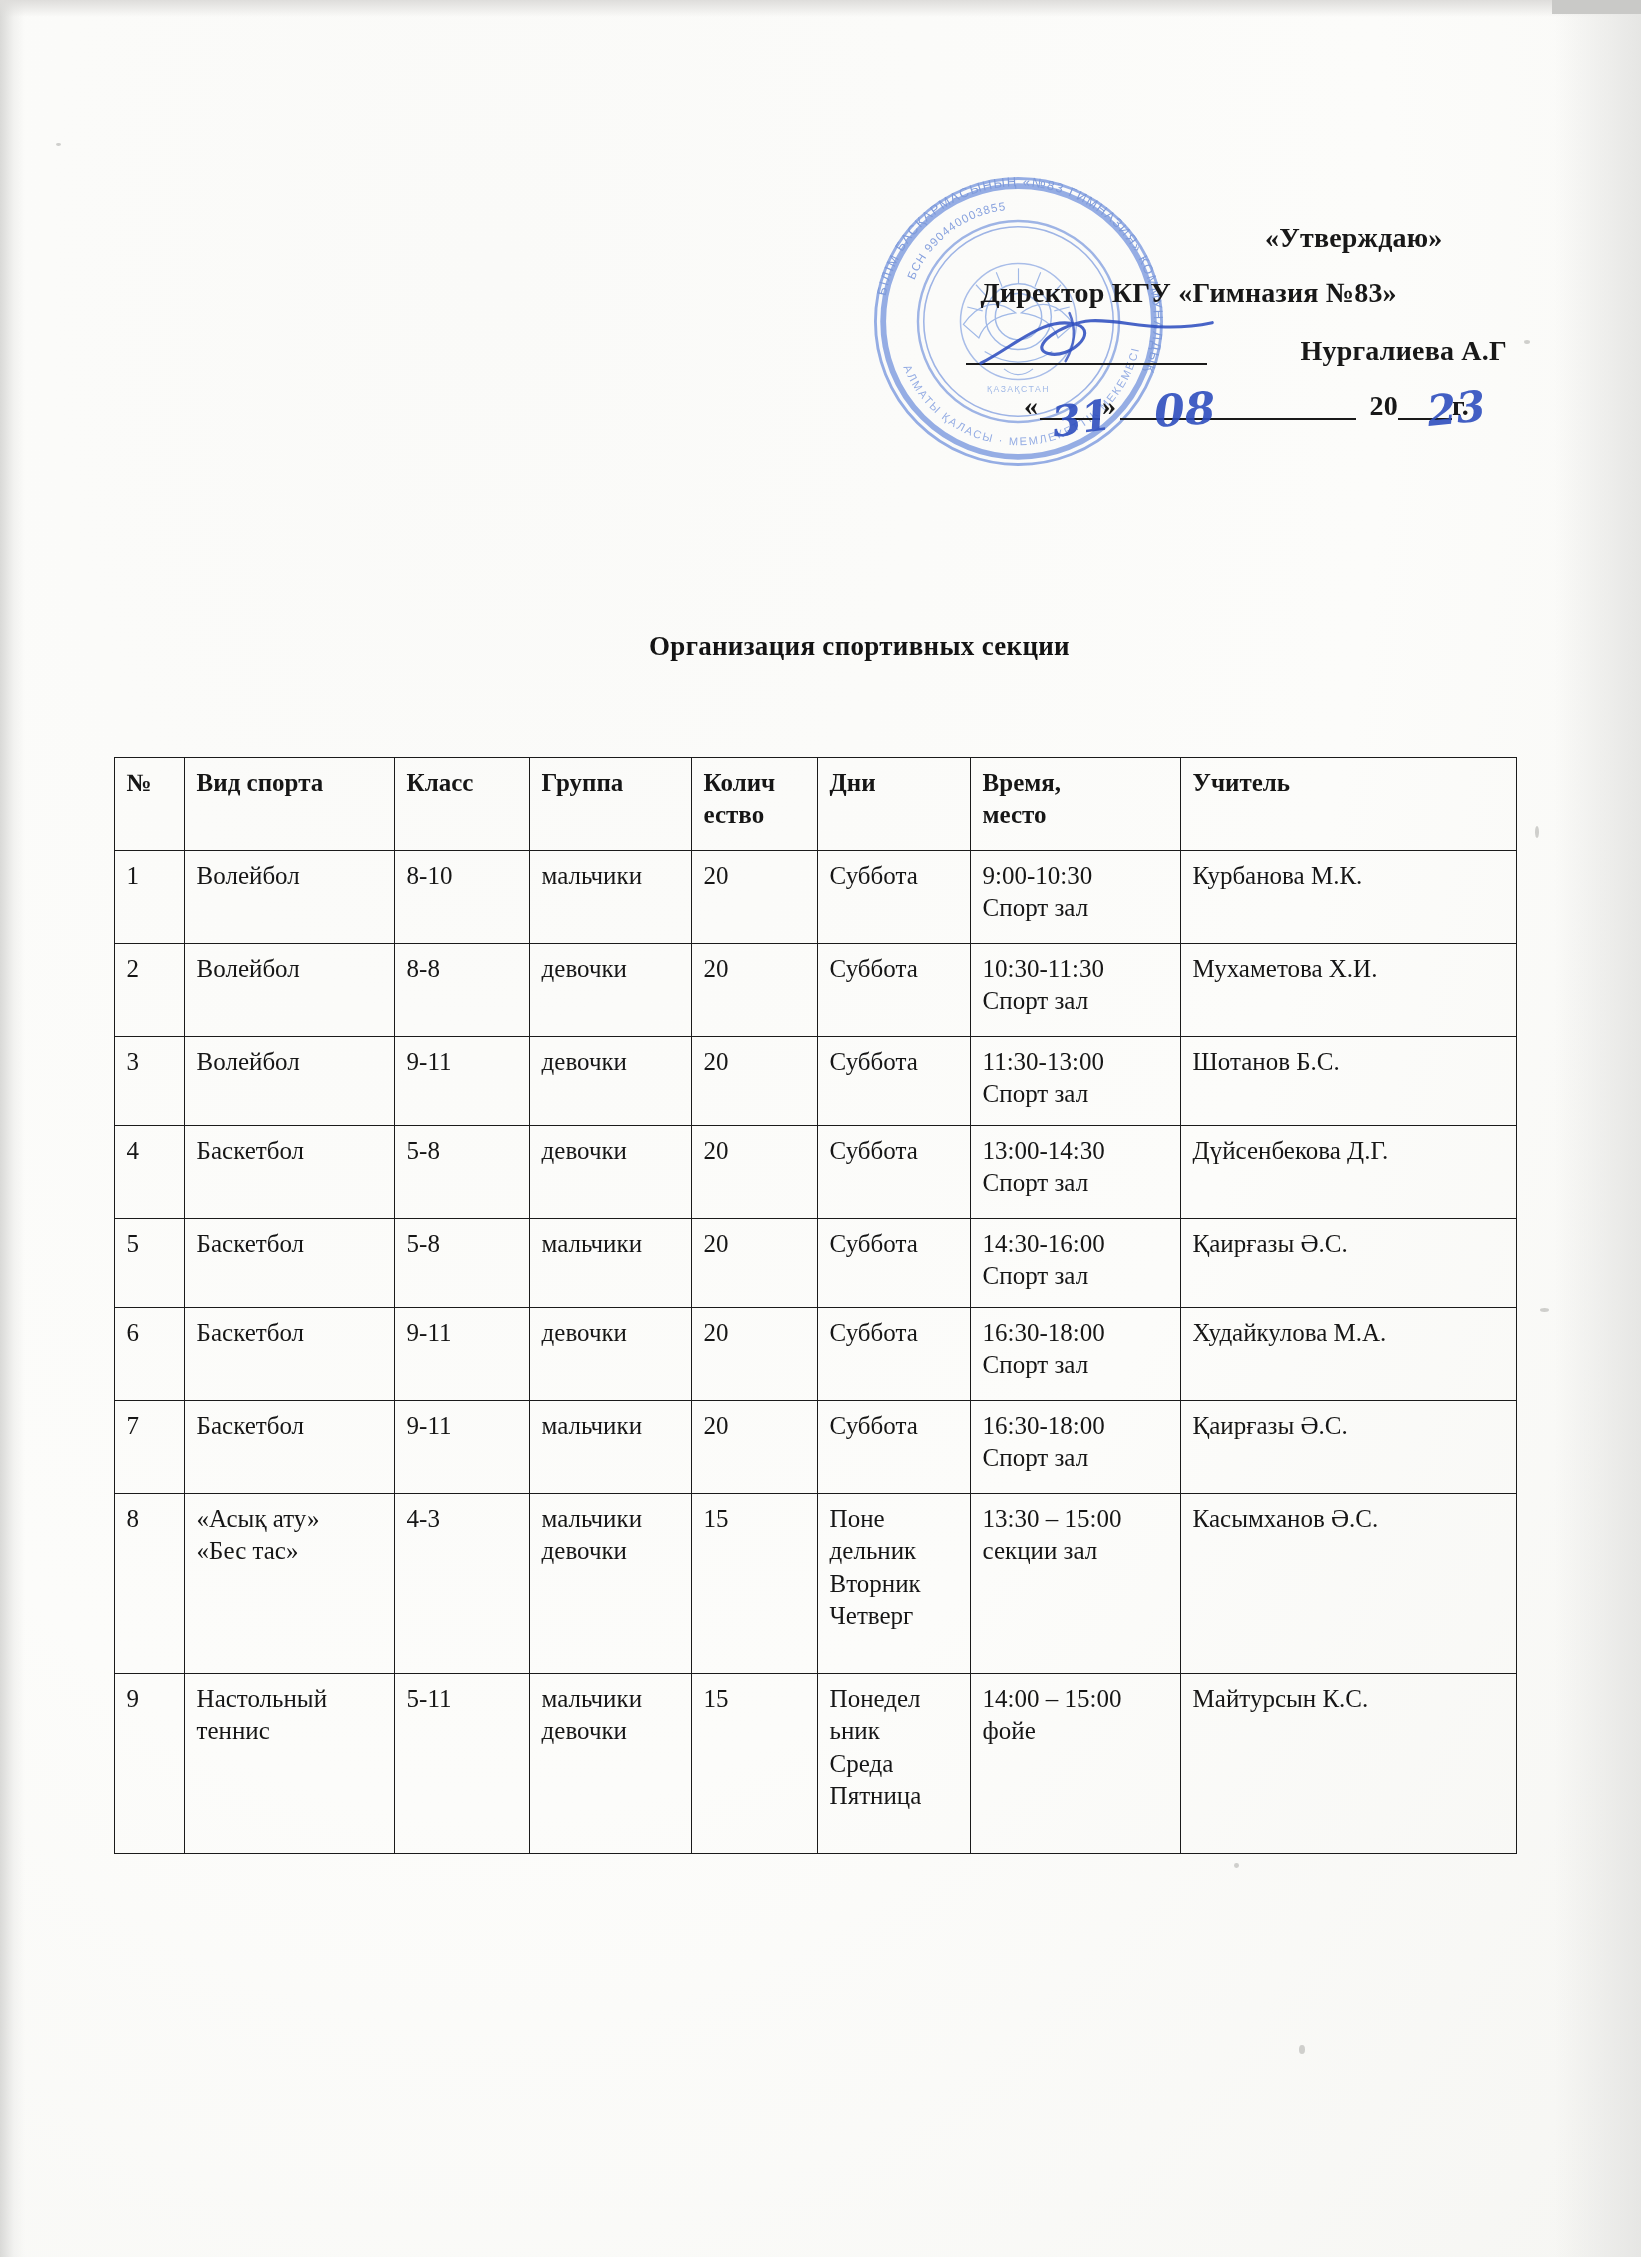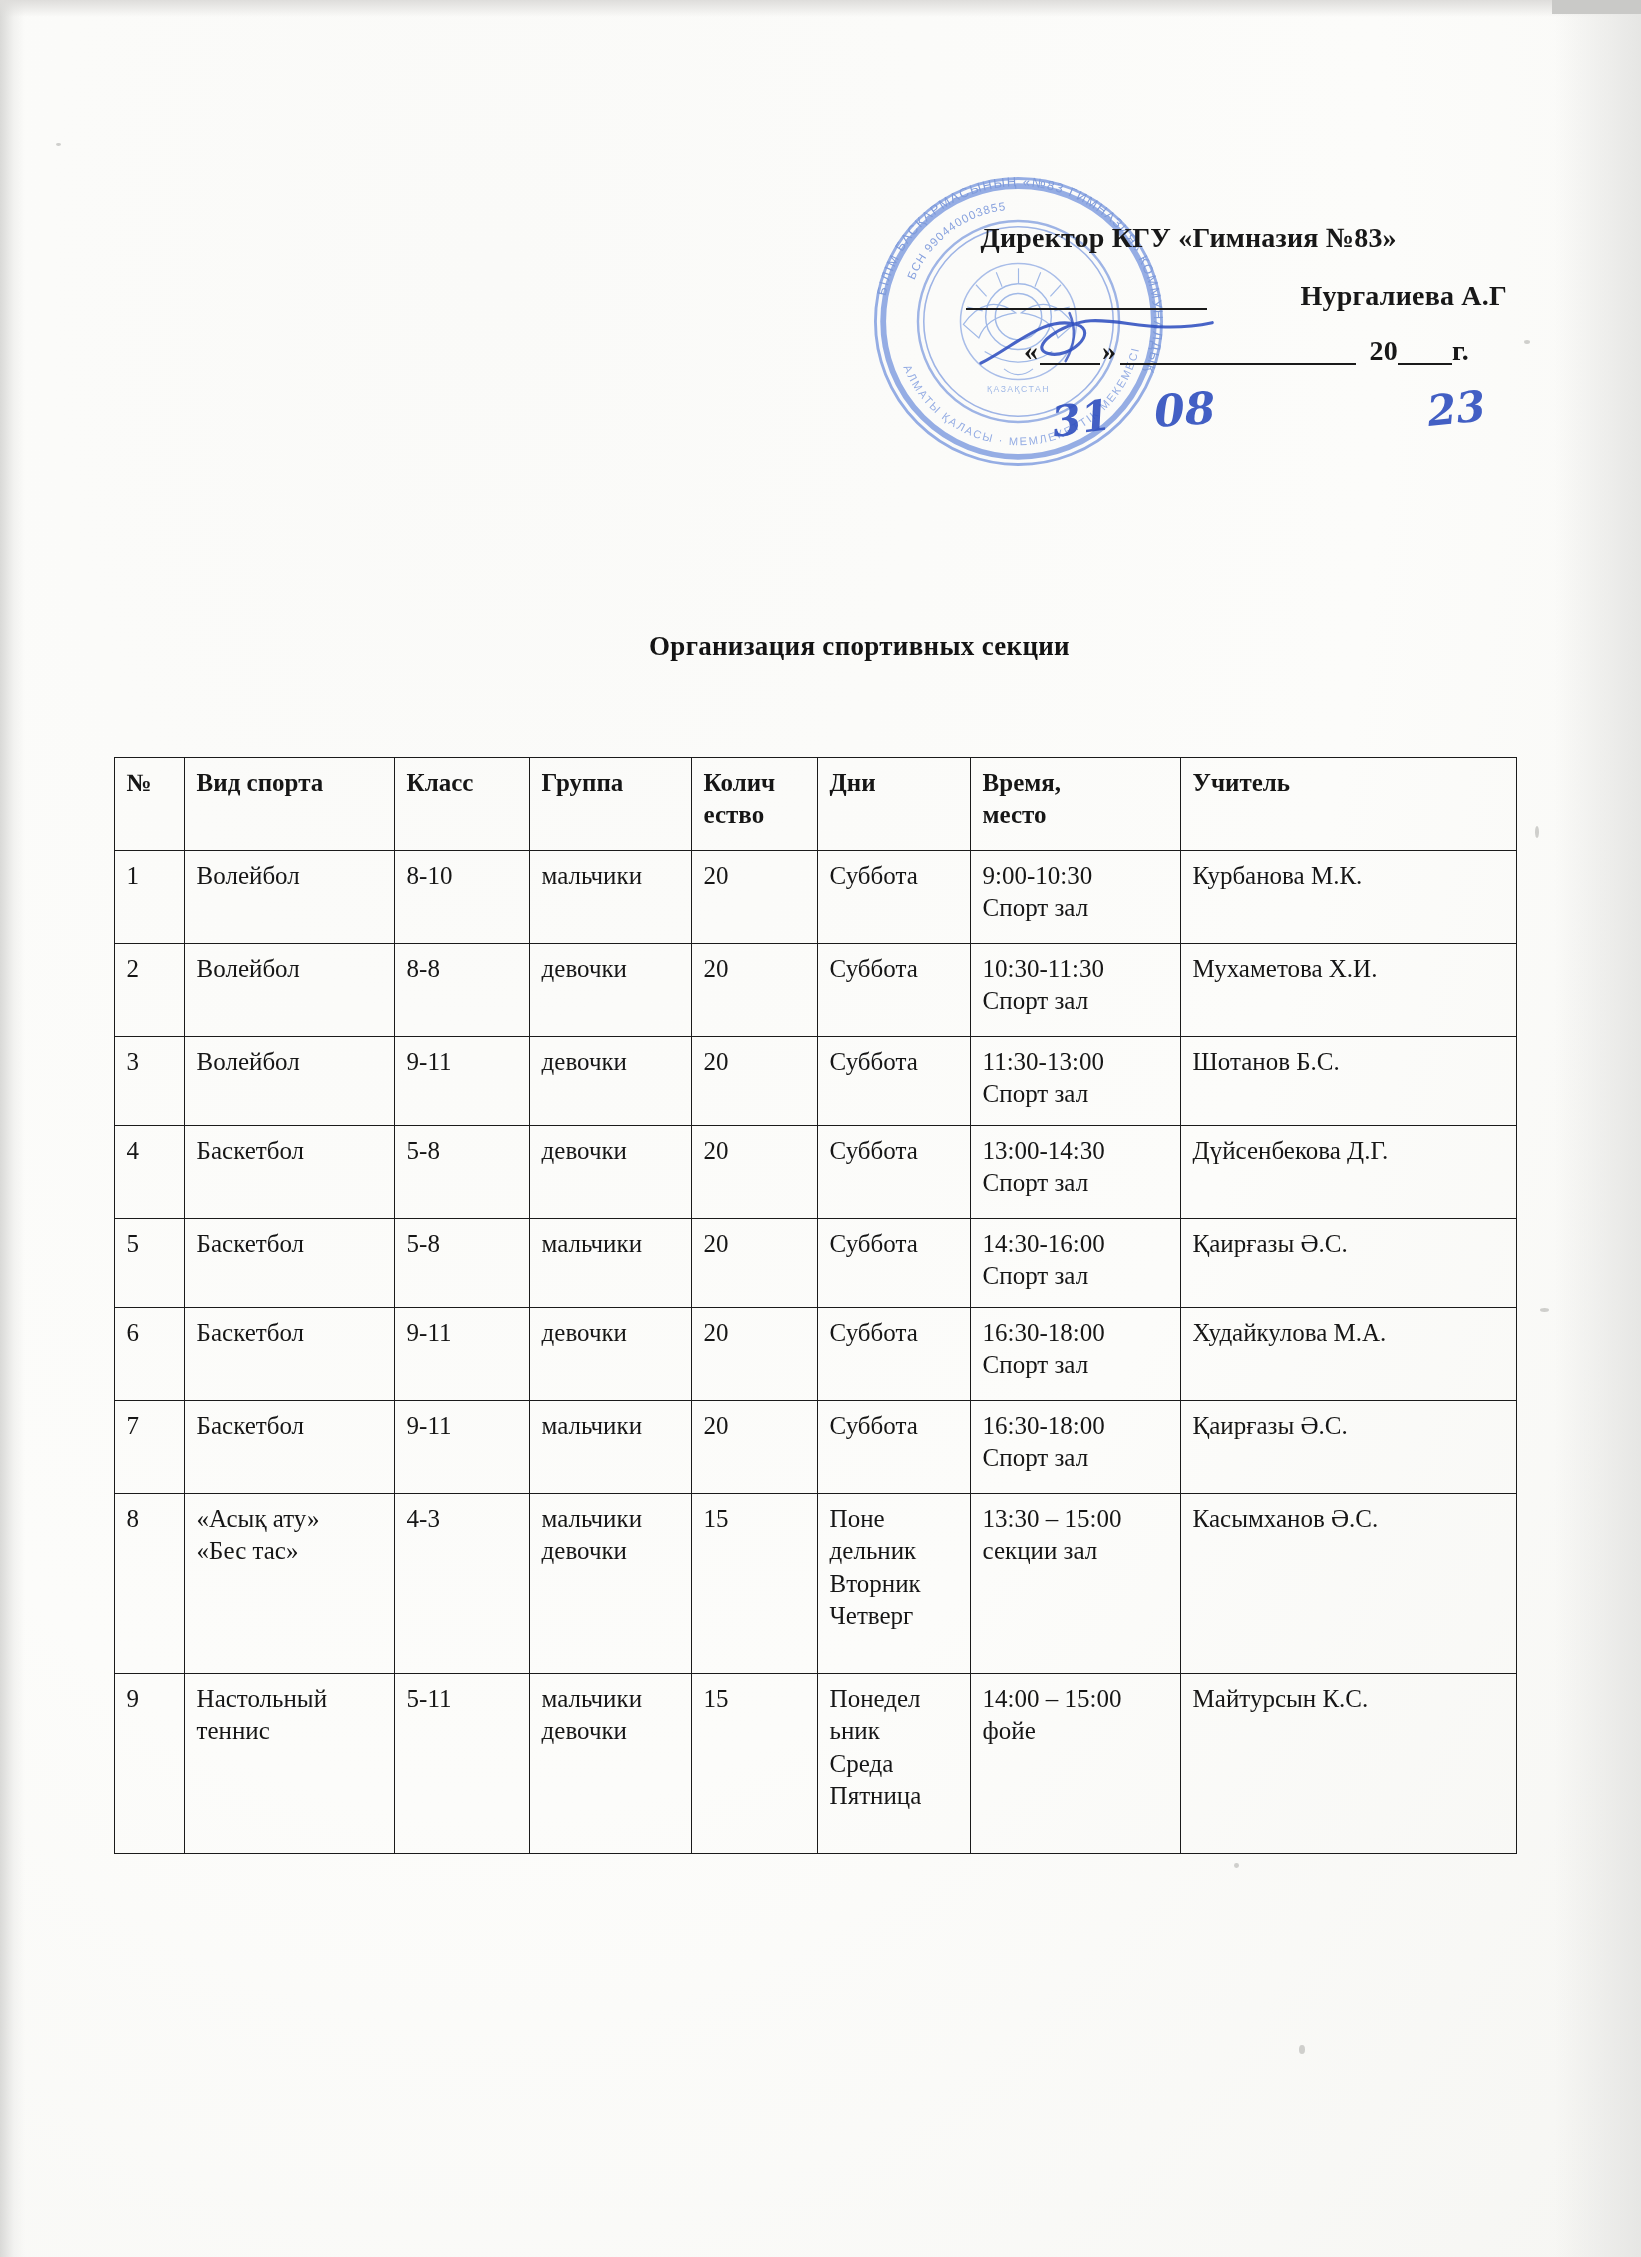--- a/index.html
+++ b/index.html
@@ -266,20 +266,21 @@
         <path d="M 108,168 q 24,-34 54,-12 q -30,4 -38,26 z" stroke-width="1.3"></path>
         <path d="M 222,168 q -24,-34 -54,-12 q 30,4 38,26 z" stroke-width="1.3"></path>
         <path d="M 130,196 q 35,22 70,0" stroke-width="1.3"></path>
         <path d="M 150,214 q 15,12 30,0" stroke-width="1.2"></path>
       </g>
       <text x="165" y="238" text-anchor="middle" font-size="9" fill="#7fa0e0" font-family="'Liberation Sans', sans-serif" letter-spacing="1.5">ҚАЗАҚСТАН</text>
     </svg>
   </div>
 
   <div class="approval">
+    <div class="approval-line approval-utv">«Утверждаю»</div>
     <div class="approval-line approval-dir">Директор КГУ «Гимназия №83»</div>
     <div class="approval-line approval-sign">
       <span class="sig-rule"></span>
       <span>Нургалиева А.Г</span>
     </div>
     <div class="approval-line approval-date">
       <span class="date-quote-open">«</span>
       <span class="date-rule-small"></span>
       <span class="date-quote-close">»</span>
       <span class="date-rule-long"></span>

